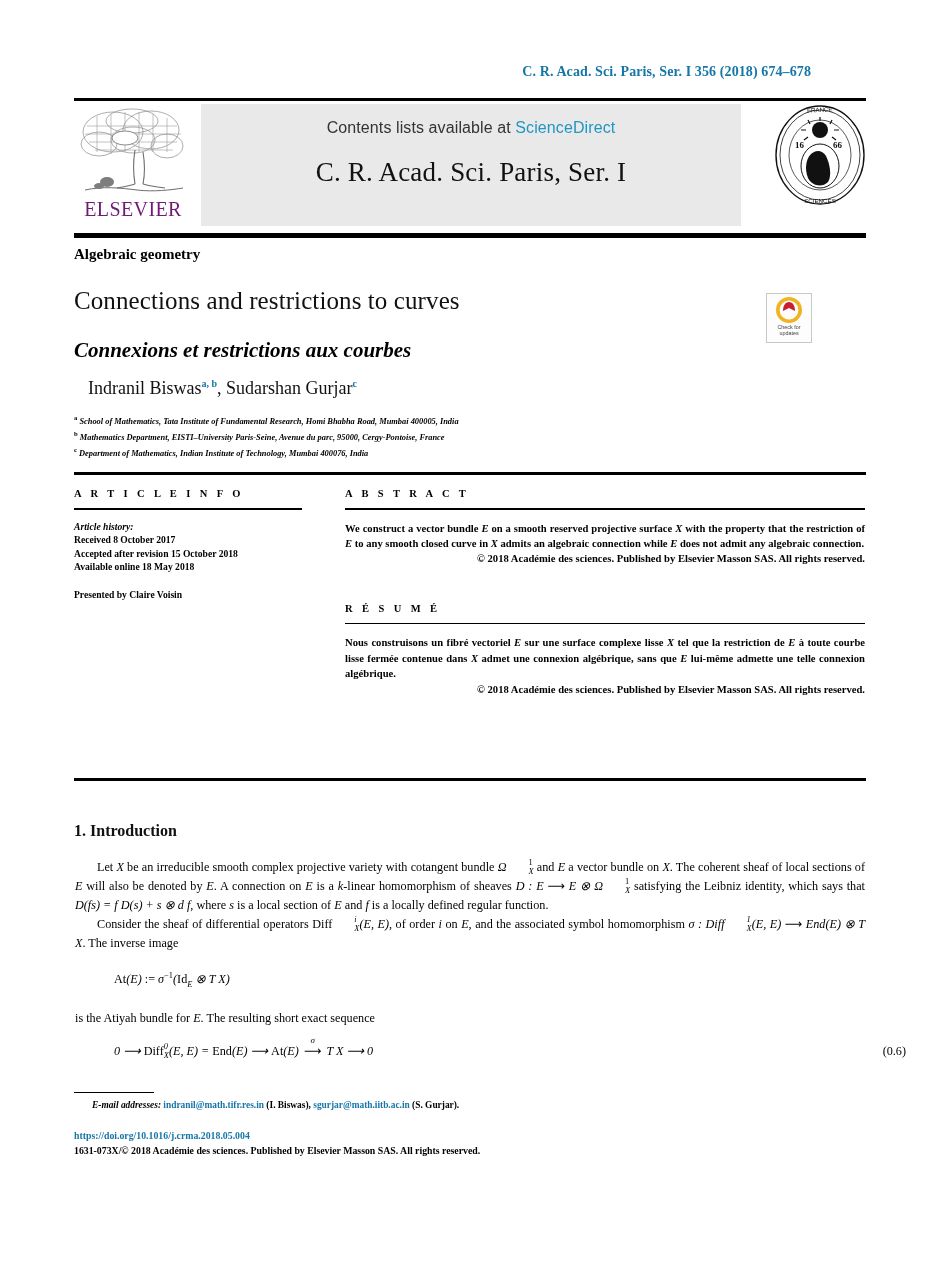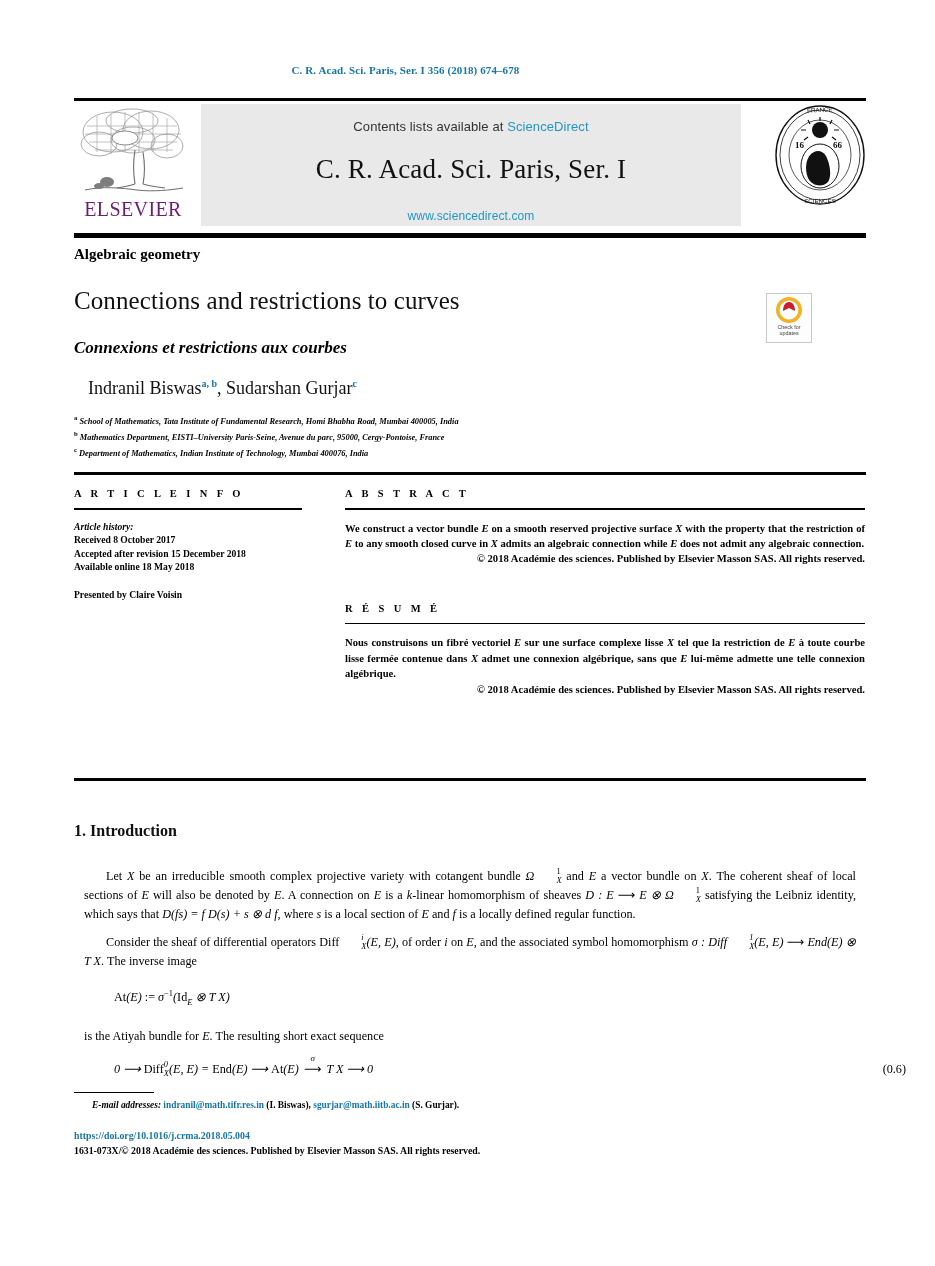--- a/index.html
+++ b/index.html
@@ -20,22 +20,22 @@
     width: 935px;
     height: 1266px;
   }
 
   
   .runhead {
     position: absolute;
     top: 64px;
     left: 0;
     width: 811px;
-    text-align: center;
-    font-size: 11px;
+    text-align: right;
+    font-size: 14px;
     font-weight: bold;
     letter-spacing: 0.1px;
     color: #1676a8;
   }
 
   
   .banner {
     position: absolute;
     left: 74px;
     top: 98px;
@@ -77,21 +77,21 @@
     position: absolute;
     left: 127px;
     top: 0;
     width: 540px;
     height: 122px;
     background: #e9e9e9;
     text-align: center;
   }
   .contents-line {
     font-family: "Liberation Sans", sans-serif;
-    font-size: 13px;
+    font-size: 16px;
     color: #333333;
     padding-top: 15px;
     letter-spacing: 0.1px;
   }
   .contents-line a, .sd-url {
     color: #2196c4;
     text-decoration: none;
   }
   .journal-title {
     font-family: "Liberation Serif", serif;
@@ -135,21 +135,21 @@
     top: 287px;
     font-size: 25px;
     font-family: "Liberation Serif", serif;
     color: #111;
     letter-spacing: 0.1px;
   }
   .art-title-fr {
     position: absolute;
     left: 74px;
     top: 338px;
-    font-size: 17px;
+    font-size: 21px;
     font-style: italic;
     font-weight: bold;
     font-family: "Liberation Serif", serif;
   }
   .crossmark {
     position: absolute;
     left: 766px;
     top: 293px;
     width: 44px;
     height: 48px;
@@ -297,21 +297,21 @@
   .body-text {
     position: absolute;
     left: 74px;
     top: 857px;
     width: 792px;
     font-size: 12.2px;
     line-height: 18.3px;
     text-align: justify;
     font-family: "Liberation Serif", serif;
   }
-  .body-text p { margin: 10px; }
+  .body-text p { margin: 1px; }
   .body-text p.indent { text-indent: 22px; }
   .mth { font-style: italic; font-family: "Liberation Serif", serif; }
   .up { font-style: normal; }
   sub.tight, sup.tight { font-size: 8.4px; }
   .sub-sup {
     display: inline-block;
     vertical-align: -0.35em;
     font-size: 8.4px;
     line-height: 1.05em;
     text-align: left;
@@ -428,23 +428,20 @@
           </svg>
         </div>
         <div class="elsevier-word">ELSEVIER</div>
       </div>
 
       <div class="contents-box">
         <div class="contents-line">
           <span>Contents lists available at </span><a href="#">ScienceDirect</a>
         </div>
         <div class="journal-title">C. R. Acad. Sci. Paris, Ser. I</div>
-        <div class="sd-url">
-          <a href="#" class="sd-url">www.sciencedirect.com</a>
-        </div>
       </div>
 
       <div class="seal">
         <svg width="92" height="102" viewBox="0 0 92 102">
           <ellipse cx="46" cy="51" rx="44" ry="49" fill="#ffffff" stroke="#111" stroke-width="1.4"></ellipse>
           <ellipse cx="46" cy="51" rx="40" ry="45" fill="none" stroke="#111" stroke-width="0.8"></ellipse>
           <ellipse cx="46" cy="51" rx="31" ry="35" fill="none" stroke="#111" stroke-width="0.7"></ellipse>
           <g fill="#111">
             <circle cx="46" cy="26" r="8"></circle>
           </g>
@@ -495,21 +492,21 @@
     <div class="affil"><sup>c</sup> <span>Department of Mathematics, Indian Institute of Technology, Mumbai 400076, India</span></div>
   </div>
 
   <div class="rule-under-authors"></div>
 
   <div class="info-col">
     <div class="sec-label">A R T I C L E    I N F O</div>
     <div class="thin-rule info-rule"></div>
     <div class="hist-label">Article history:</div>
     <div class="hist-line">Received 8 October 2017</div>
-    <div class="hist-line">Accepted after revision 15 December 2018</div>
+    <div class="hist-line">Accepted after revision 15 October 2018</div>
     <div class="hist-line">Available online 18 May 2018</div>
     <div class="presented">Presented by Claire Voisin</div>
   </div>
 
   <div class="abs-col">
     <div class="sec-label">A B S T R A C T</div>
     <div class="thin-rule abs-rule"></div>
     <div class="abs-text"><span>We construct a vector bundle </span><i>E</i><span> on a smooth reserved projective surface </span><i>X</i><span> with the property that the restriction of </span><i>E</i><span> to any smooth closed curve in </span><i>X</i><span> admits an algebraic connection while </span><i>E</i><span> does not admit any algebraic connection.</span></div>
     <div class="abs-copy">© 2018 Académie des sciences. Published by Elsevier Masson SAS. All rights reserved.</div>
 

